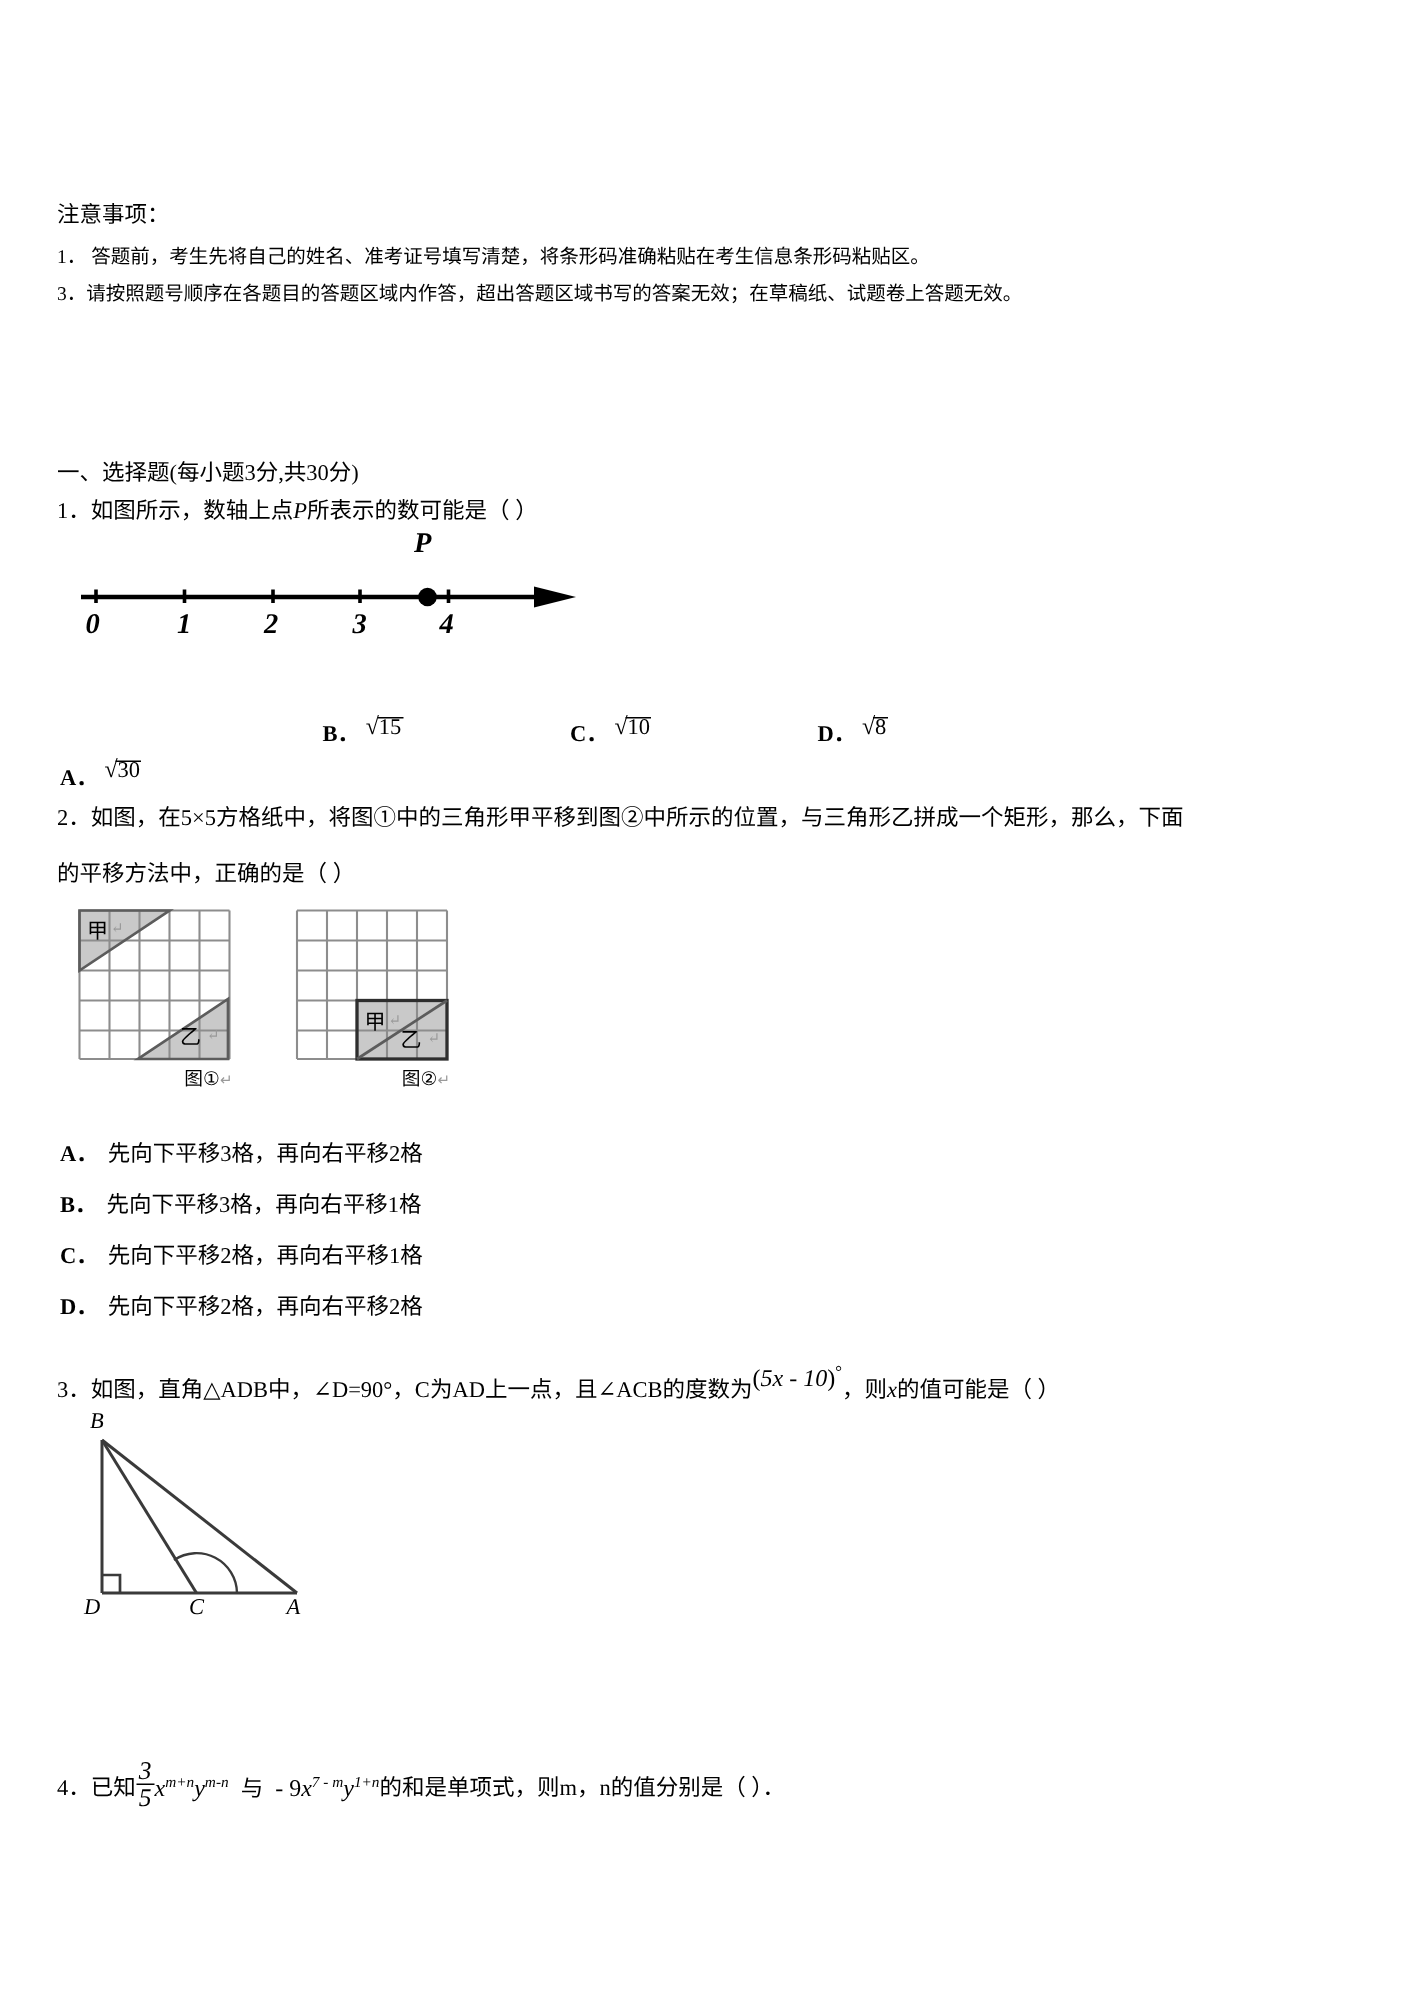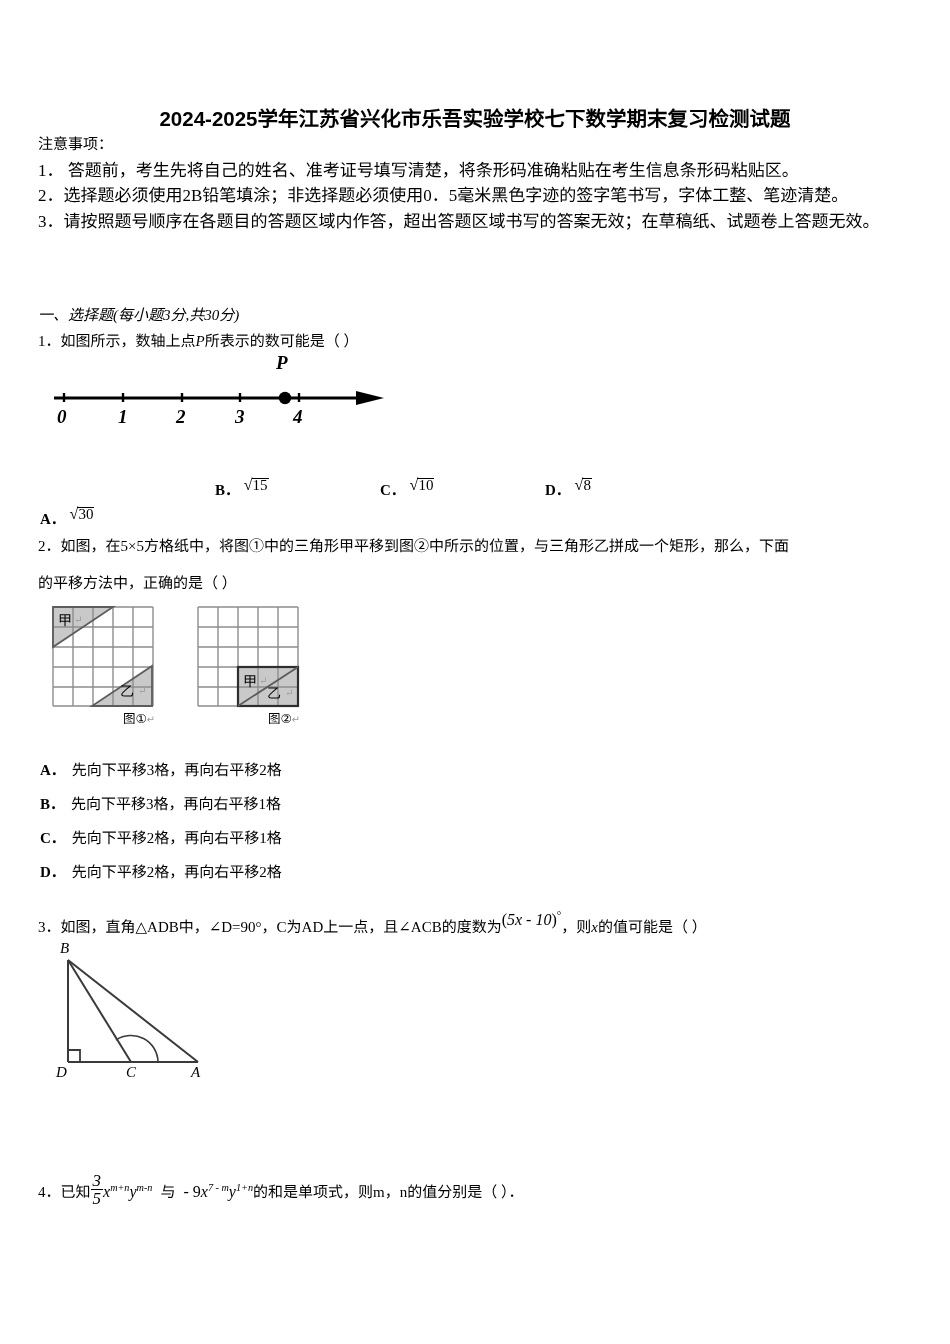--- a/index.html
+++ b/index.html
@@ -37,29 +37,28 @@
   
   .notice{
     position:absolute;
     left:38px;
     top:132px;
     width:880px;
     font-size:15px;
     line-height:25.5px;
   }
   .notice-head{font-size:15px;}
-  .notice-item{font-size:17px;white-space:nowrap;}
+  .notice-item{font-size:13px;white-space:nowrap;}
 
   
   .section-head{
     position:absolute;
     left:38px;
     top:303px;
     font-size:15px;
-    font-style:italic;
   }
 
   
   .q{
     position:absolute;
     left:38px;
     font-size:15px;
     line-height:30px;
   }
   .q-num{font-family:"Liberation Serif",serif;}
@@ -143,26 +142,24 @@
   
   .fig-tri{position:absolute;left:46px;top:940px;width:165px;height:150px;}
 
   .nowrap{white-space:nowrap;}
 </style>
 </head>
 <body>
 
 <div class="page">
 
-  <div class="doc-title">2024-2025学年江苏省兴化市乐吾实验学校七下数学期末复习检测试题</div>
 
   <div class="notice">
     <div class="notice-head">注意事项：</div>
     <div class="notice-item">1．  答题前，考生先将自己的姓名、准考证号填写清楚，将条形码准确粘贴在考生信息条形码粘贴区。</div>
-    <div class="notice-item">2．选择题必须使用2B铅笔填涂；非选择题必须使用0．5毫米黑色字迹的签字笔书写，字体工整、笔迹清楚。</div>
     <div class="notice-item">3．请按照题号顺序在各题目的答题区域内作答，超出答题区域书写的答案无效；在草稿纸、试题卷上答题无效。</div>
   </div>
 
   <div class="section-head">一、选择题(每小题3分,共30分)</div>
 
   <div class="q" style="top:326px;">
     <span class="q-num">1．</span><span>如图所示，数轴上点</span><span class="mathi">P</span><span>所表示的数可能是（ ）</span>
   </div>
 
   <div class="fig-numline">

